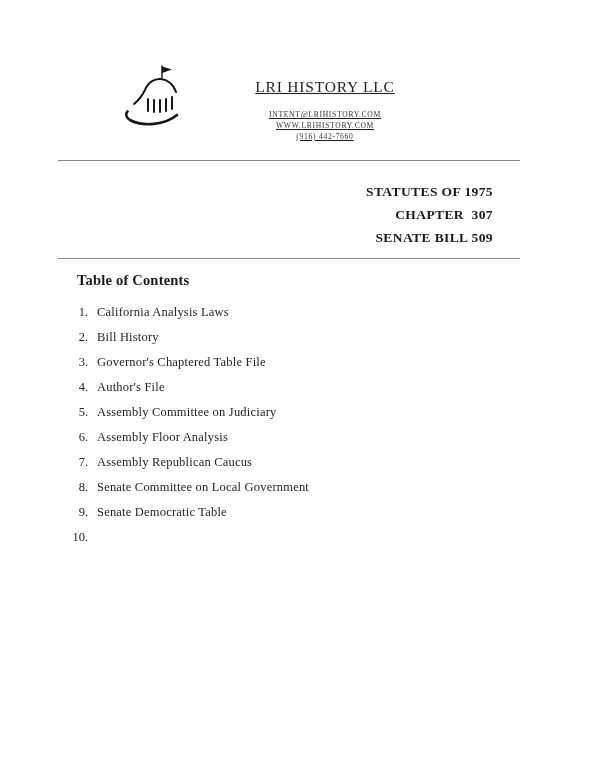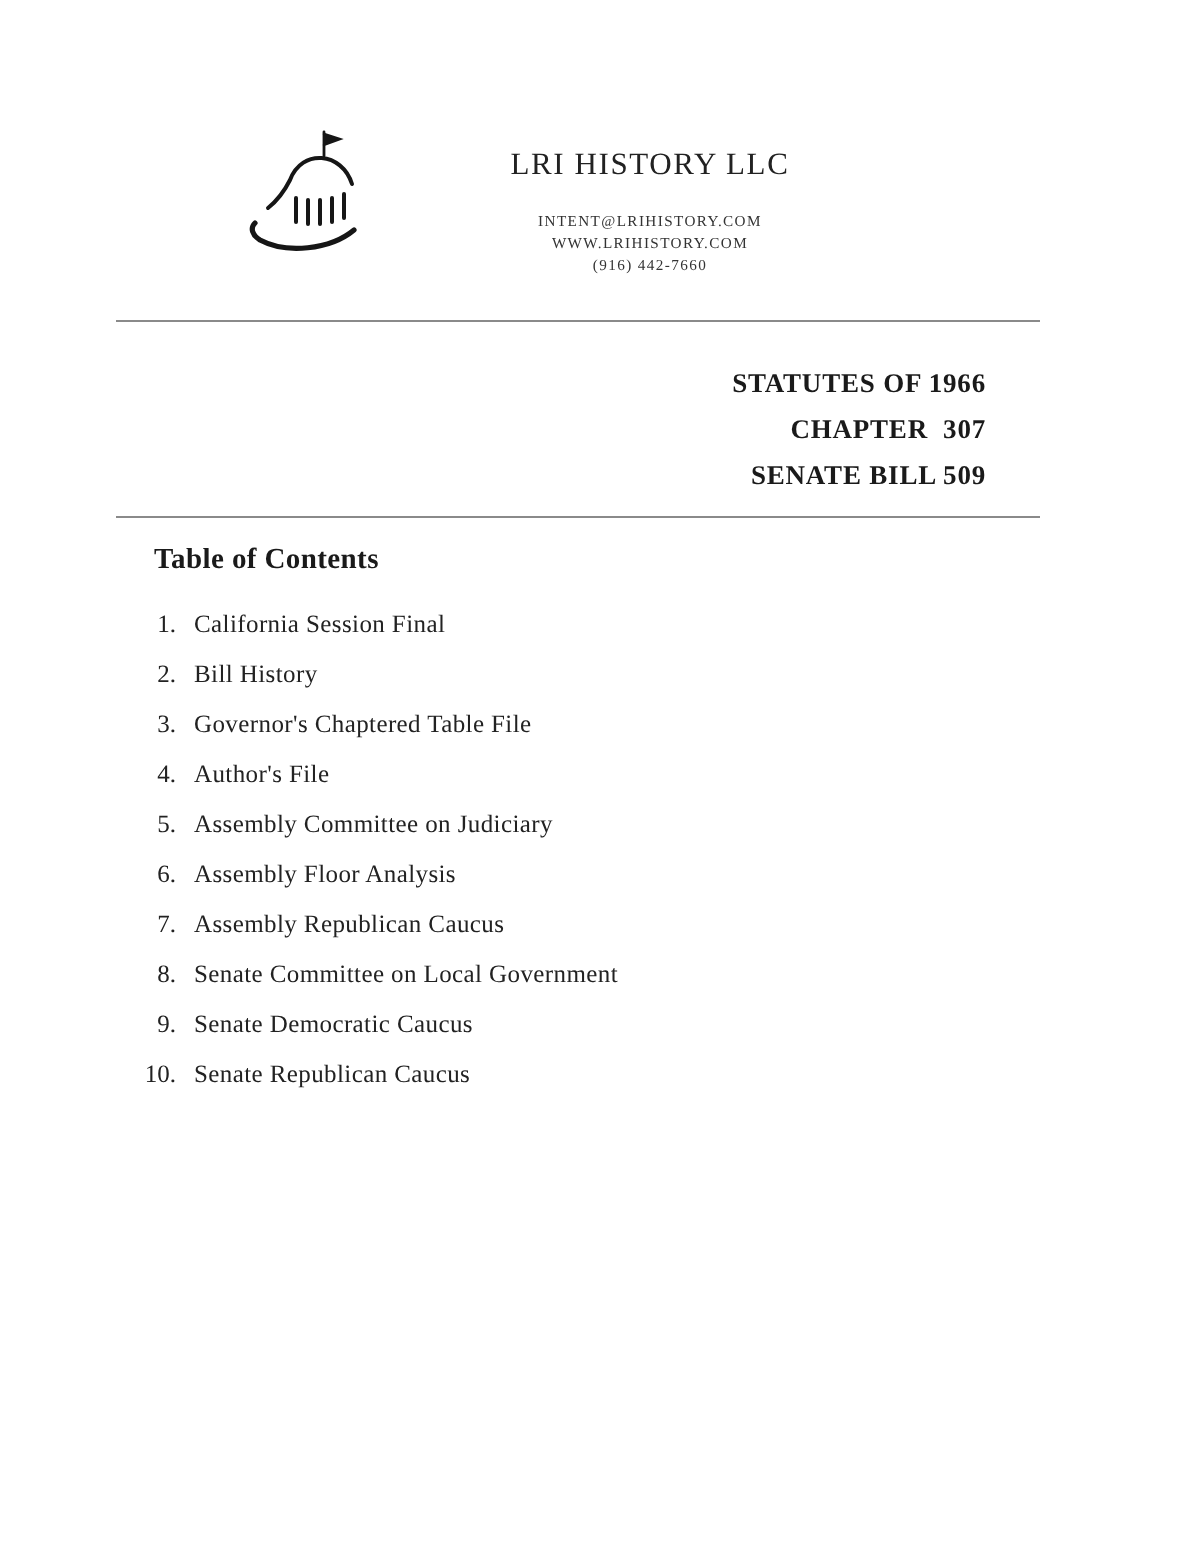--- a/index.html
+++ b/index.html
@@ -19,22 +19,23 @@
   }
 
   
   .header {
     position: absolute;
     top: 62px;
     left: 0;
     width: 600px;
     display: flex;
     justify-content: center;
-    align-items: flex-start;
+    align-items: flex-end;
     gap: 38px;
+    text-decoration: underline;
   }
   .logo {
     width: 72px;
     height: 80px;
     flex: 0 0 auto;
     margin-left: -60px;
   }
   .company-block {
     text-align: center;
     padding-top: 12px;
@@ -138,33 +139,33 @@
       <div class="company-name">LRI HISTORY LLC</div>
       <div class="contact-line first">INTENT@LRIHISTORY.COM</div>
       <div class="contact-line">WWW.LRIHISTORY.COM</div>
       <div class="contact-line">(916) 442-7660</div>
     </div>
   </div>
 
   <hr class="rule rule-1">
 
   <div class="statute-block">
-    <div class="statute-line">STATUTES OF 1966</div>
+    <div class="statute-line">STATUTES OF 1975</div>
     <div class="statute-line">CHAPTER  307</div>
     <div class="statute-line">SENATE BILL 509</div>
   </div>
 
   <hr class="rule rule-2">
 
   <div class="toc-title">Table of Contents</div>
 
   <div class="toc-list">
     <div class="toc-row">
       <span class="toc-num">1.</span>
-      <span class="toc-label">California Session Final</span>
+      <span class="toc-label">California Analysis Laws</span>
     </div>
     <div class="toc-row">
       <span class="toc-num">2.</span>
       <span class="toc-label">Bill History</span>
     </div>
     <div class="toc-row">
       <span class="toc-num">3.</span>
       <span class="toc-label">Governor's Chaptered Table File</span>
     </div>
     <div class="toc-row">
@@ -182,21 +183,20 @@
     <div class="toc-row">
       <span class="toc-num">7.</span>
       <span class="toc-label">Assembly Republican Caucus</span>
     </div>
     <div class="toc-row">
       <span class="toc-num">8.</span>
       <span class="toc-label">Senate Committee on Local Government</span>
     </div>
     <div class="toc-row">
       <span class="toc-num">9.</span>
-      <span class="toc-label">Senate Democratic Caucus</span>
+      <span class="toc-label">Senate Democratic Table</span>
     </div>
     <div class="toc-row">
       <span class="toc-num">10.</span>
-      <span class="toc-label">Senate Republican Caucus</span>
     </div>
   </div>
 
 </div>
 
 </body></html>

